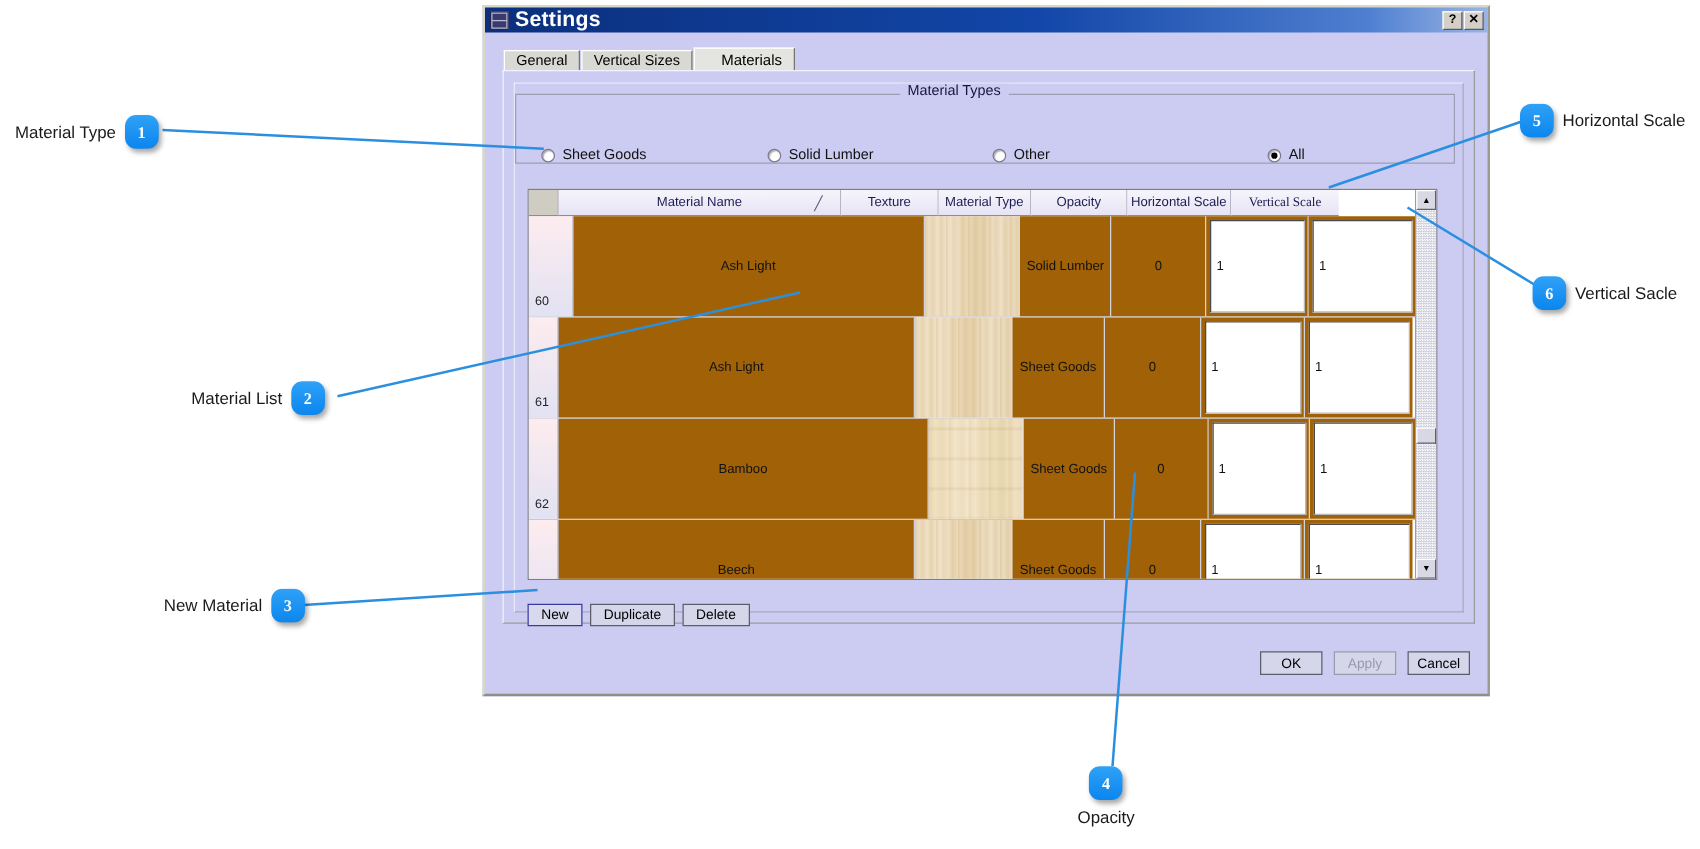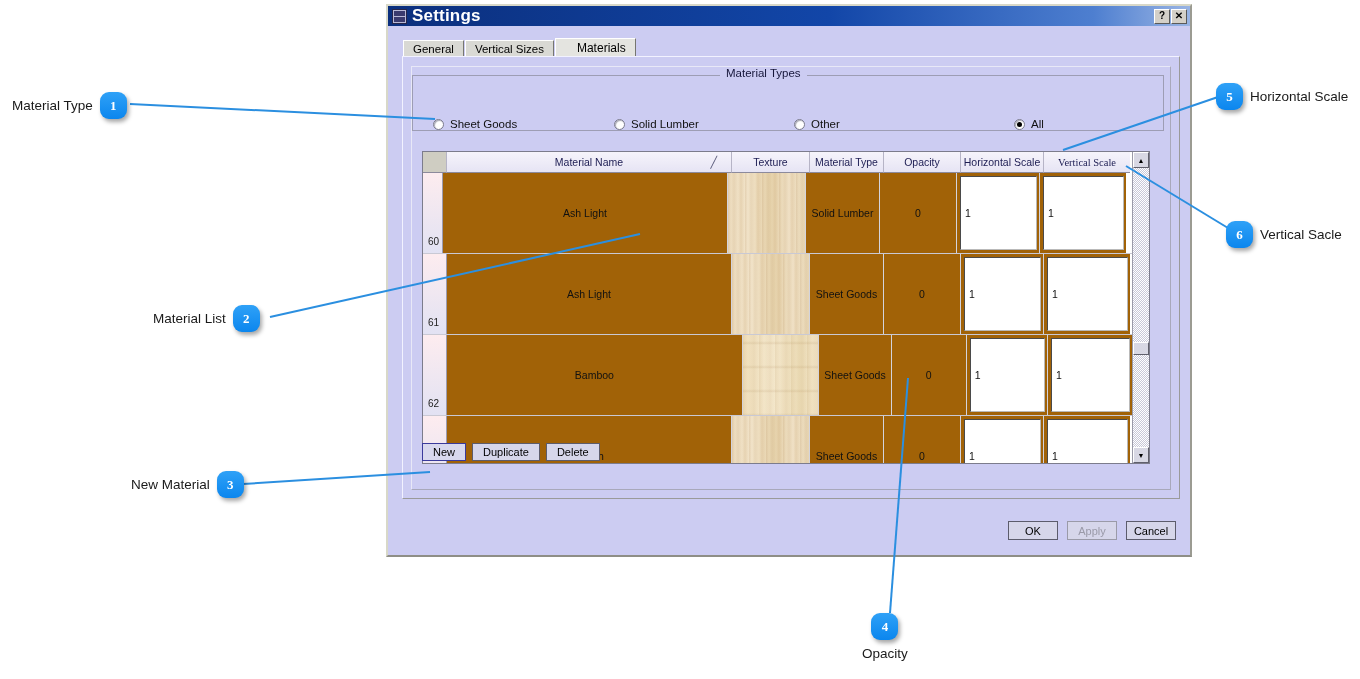--- a/index.html
+++ b/index.html
@@ -243,21 +243,21 @@
   #sb-down{bottom:0;}
   #sb-thumb{
     position:absolute;left:0;width:16px;height:13px;top:190px;
     background:#d8d8e4;
     border:1px solid;
     border-color:#ffffff #60606c #60606c #ffffff;
     box-sizing:border-box;
   }
 
   
-  #actionbar{position:absolute;left:34px;top:437px;display:flex;gap:6px;}
+  #actionbar{position:absolute;left:34px;top:477px;display:flex;gap:6px;}
   .btn{
     height:18px;padding:0 10px;
     background:#d6d6ea;
     border:1px solid #5c5c6c;
     box-sizing:border-box;
     font-size:11px;color:#000;
     display:flex;align-items:center;justify-content:center;
     font-family:"Liberation Sans", sans-serif;
   }
   .btn.default{border-color:#3a3a9c;background:#d8d8ee;}
@@ -348,21 +348,21 @@
   <div class="radio-item" style="left:586px;padding-left:40px;">
     <span class="radio on"></span>
     <span class="radio-label">All</span>
   </div>
 
   <div id="table-wrap">
     <div id="grid">
 
       <div id="thead">
         <div class="th corner" style="width:24px;"></div>
-        <div class="th" style="width:285px;">
+        <div class="th" style="width:226px;">
           <span>Material Name</span>
           <span class="sort-mark">╱</span>
         </div>
         <div class="th" style="width:78px;">
           <span>Texture</span>
         </div>
         <div class="th" style="width:74px;">
           <span>Material Type</span>
         </div>
         <div class="th" style="width:77px;">
@@ -370,21 +370,21 @@
         </div>
         <div class="th" style="width:83px;">
           <span>Horizontal Scale</span>
         </div>
         <div class="th" style="width:86px;border-right:none;font-family:Liberation Serif, serif;">
           <span>Vertical Scale</span>
         </div>
       </div>
 
       <div class="tr">
-        <div class="td rownum" style="width:20px;">60</div>
+        <div class="td rownum" style="width:36px;">60</div>
         <div class="td" style="width:285px;">Ash Light</div>
         <div class="td texture" style="width:78px;">
             <span class="swatch"></span>
           </div>
         <div class="td" style="width:74px;">Solid Lumber</div>
         <div class="td" style="width:77px;">0</div>
         <div class="td scale-cell" style="width:83px;">
             <span class="scale-box">1</span>
           </div>
         <div class="td scale-cell" style="width:86px;border-right:none;">

